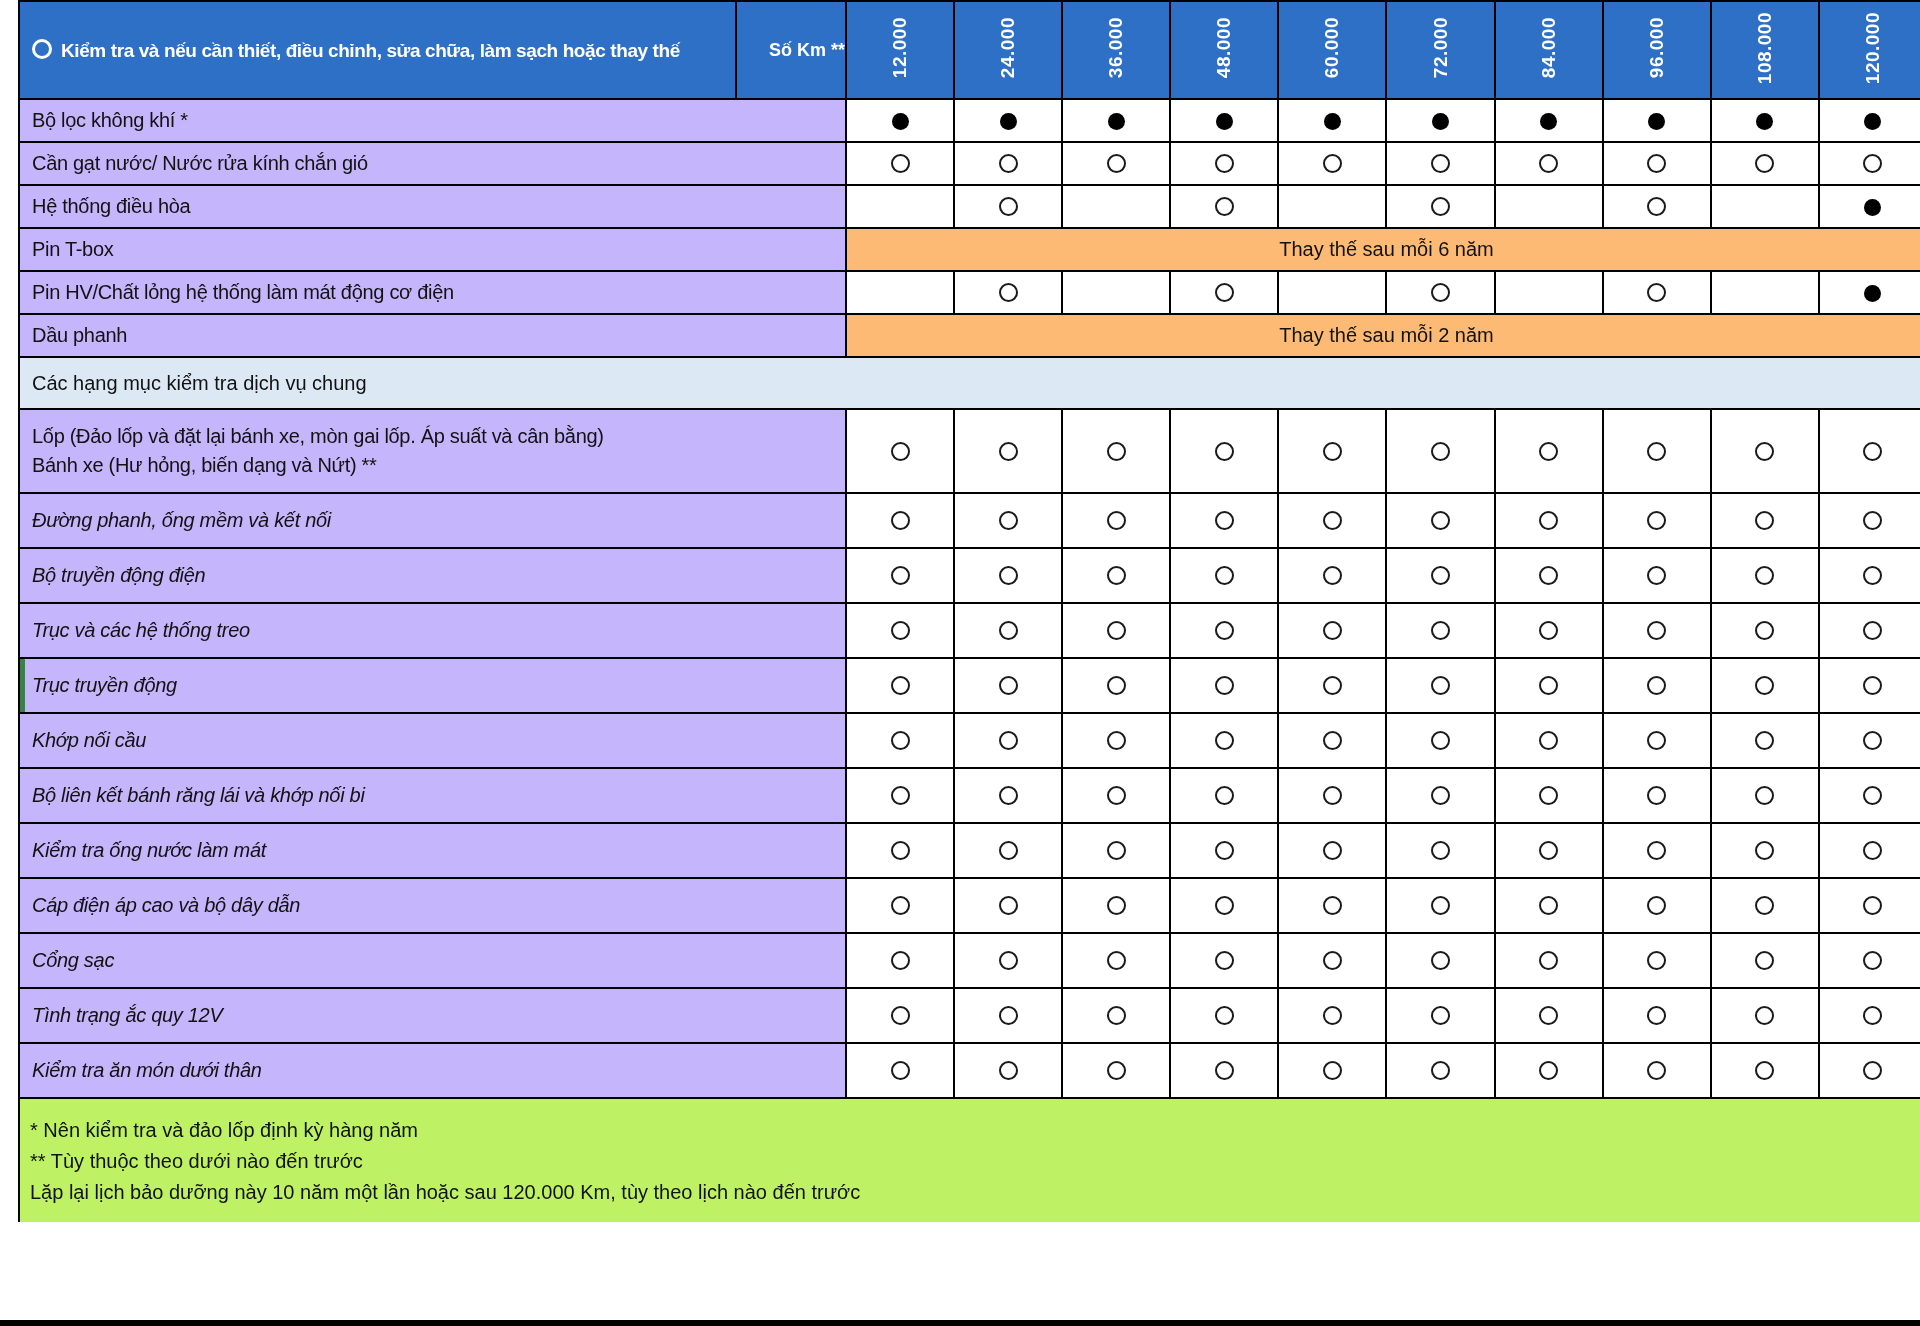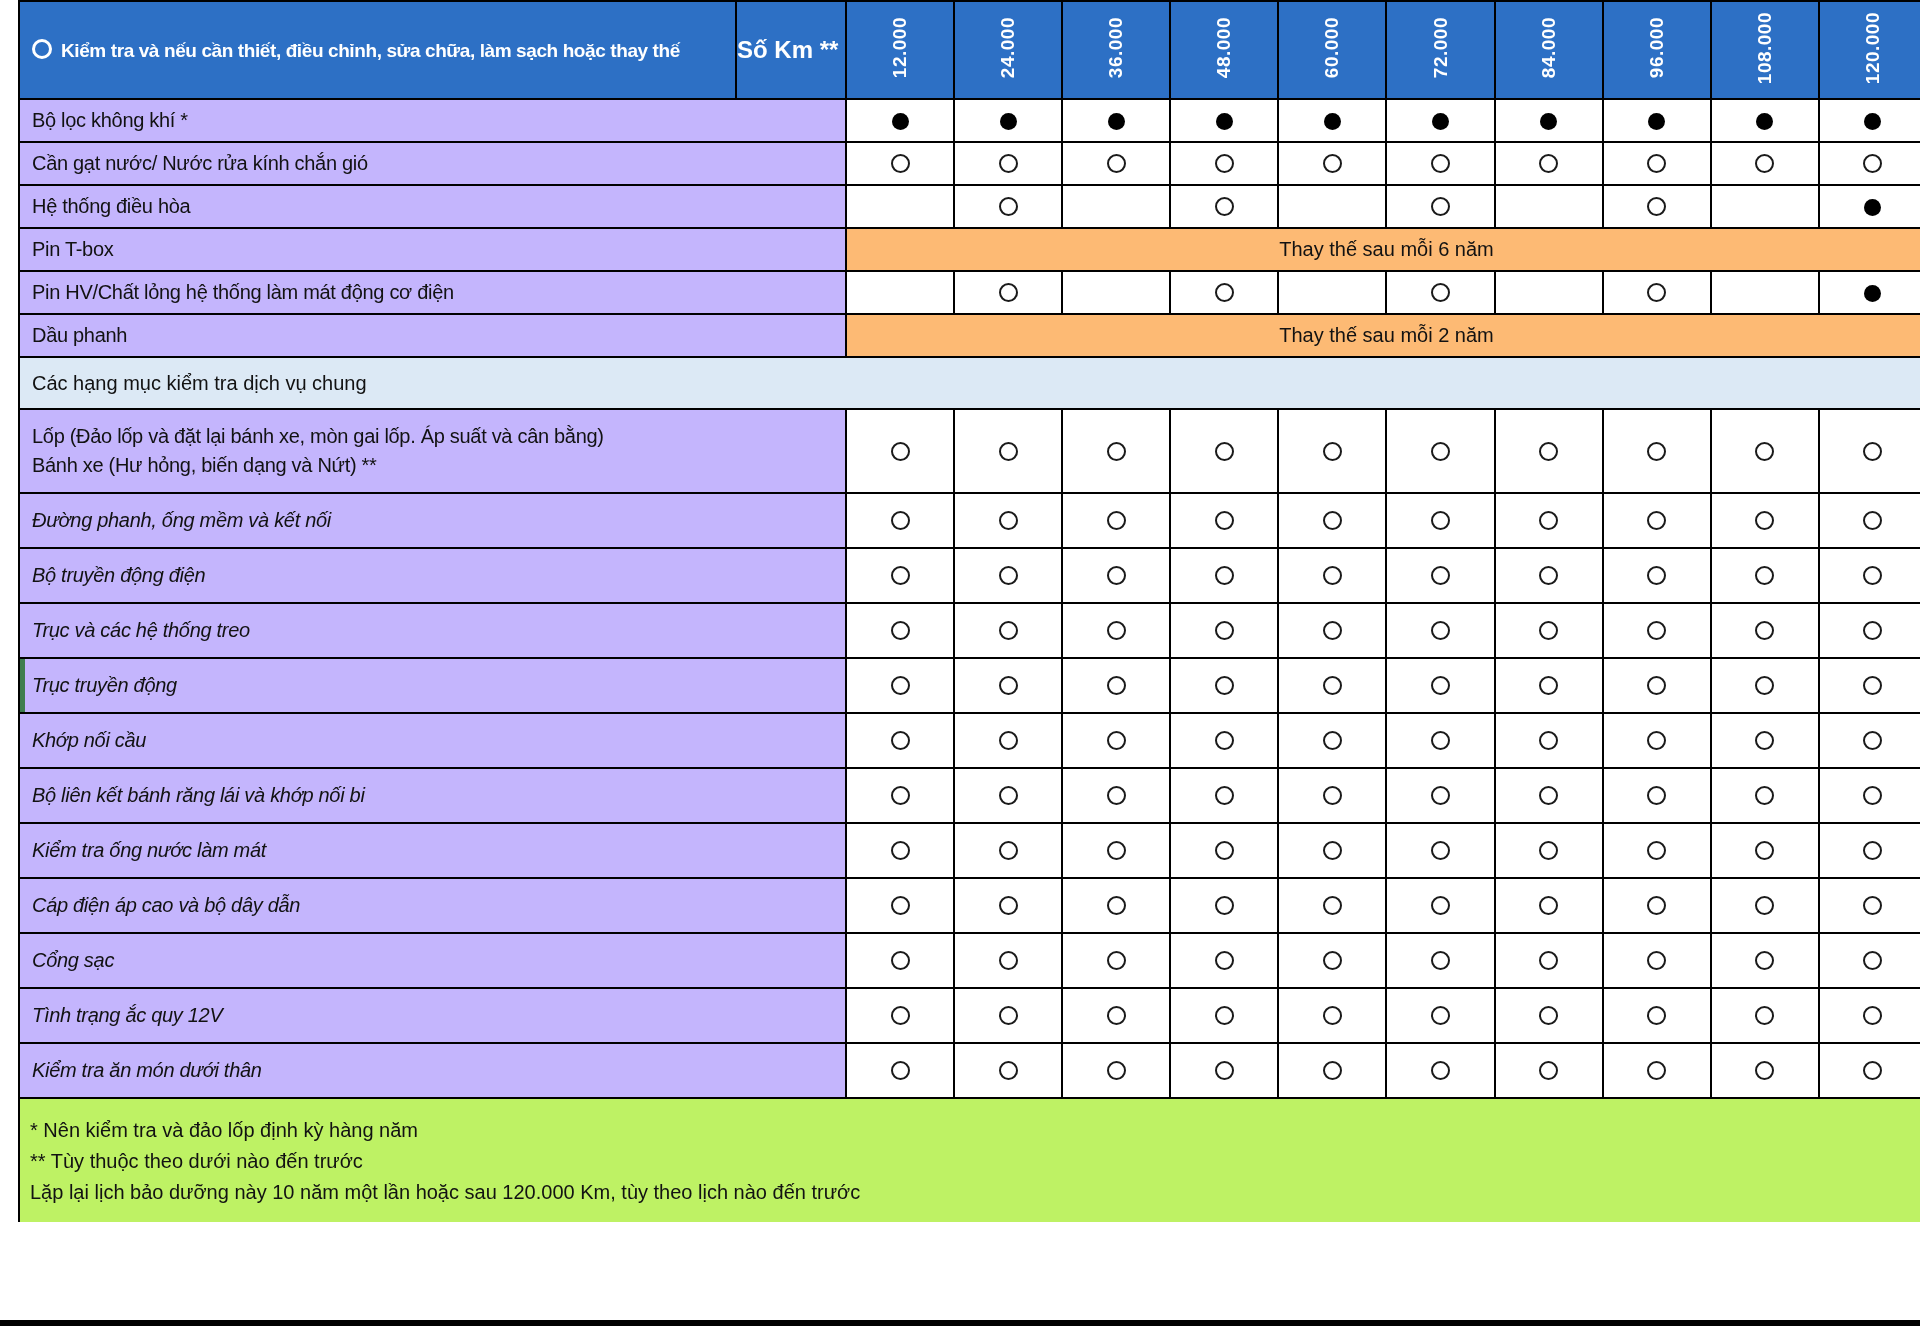--- a/index.html
+++ b/index.html
@@ -5,21 +5,21 @@
   html,body{margin:0;padding:0;background:#fff;}
   .page{position:relative;width:1920px;height:1326px;background:#fff;overflow:hidden;
         font-family:"Liberation Sans","DejaVu Sans",sans-serif;}
   .sheet{position:absolute;left:18px;top:0;width:1910px;}
   table{border-collapse:collapse;table-layout:fixed;width:1910px;}
   th,td{border:2px solid #000;padding:0;overflow:hidden;vertical-align:middle;}
   thead th{background:#2D70C5;color:#fff;font-weight:bold;}
   tr.hrow1{height:98px;}
   tr.hrow2{height:39px;}
   .label-th{text-align:left;padding-left:12px;font-size:19px;letter-spacing:-0.4px;white-space:nowrap;}
-  .unit-th{font-size:24px;text-align:left;}
+  .unit-th{font-size:18px;text-align:right;}
   .km-th{text-align:center;}
   .km-th .rot{writing-mode:vertical-rl;transform:rotate(180deg);font-size:19px;letter-spacing:0.5px;display:inline-block;}
   tr.sm{height:43px;}
   tr.md{height:55px;font-style:italic;}
   tr.xl{height:84px;}
   tr.section-row{height:52px;}
   td.label{background:#c4b5fd;text-align:left;padding:2px 8px 2px 12px;font-size:20px;
            letter-spacing:-0.3px;color:#121212;position:relative;}
   td.label .l2{margin-top:6px;}
   .section-row td{background:#DCE9F5;text-align:left;padding-left:12px;font-size:20px;color:#121212;}

